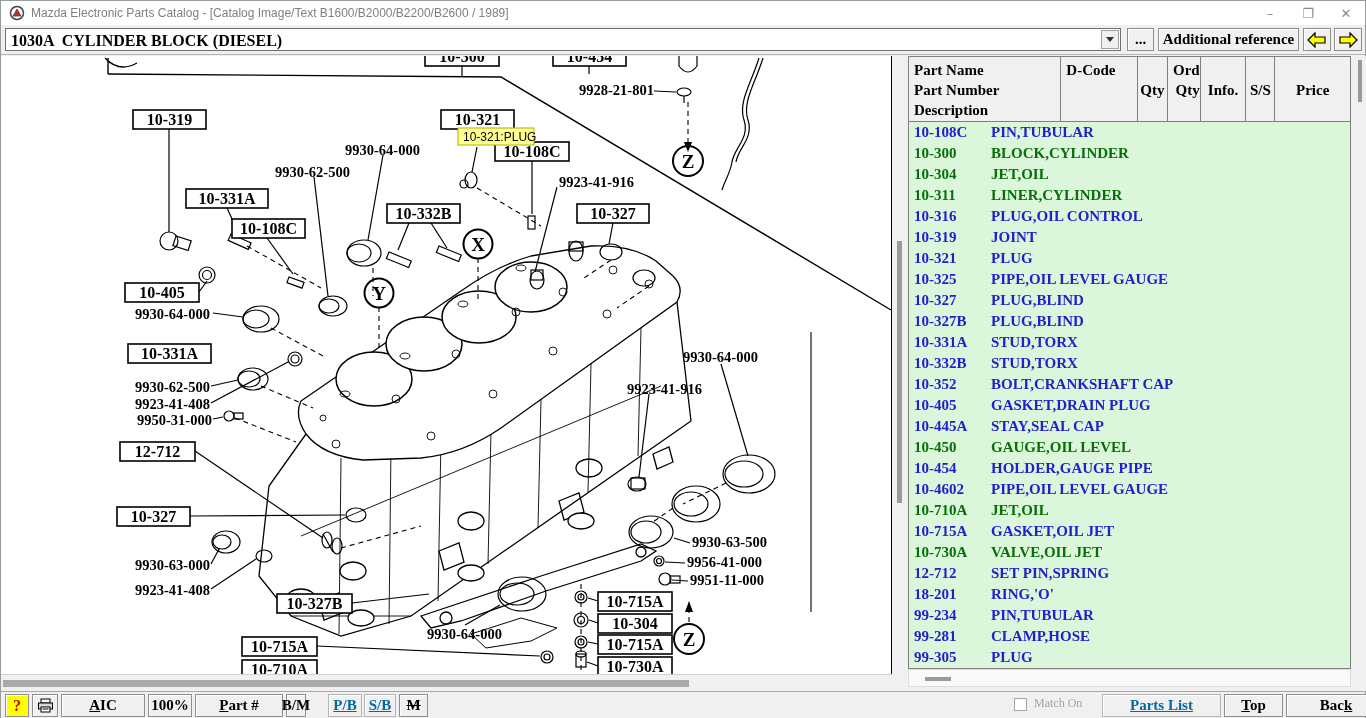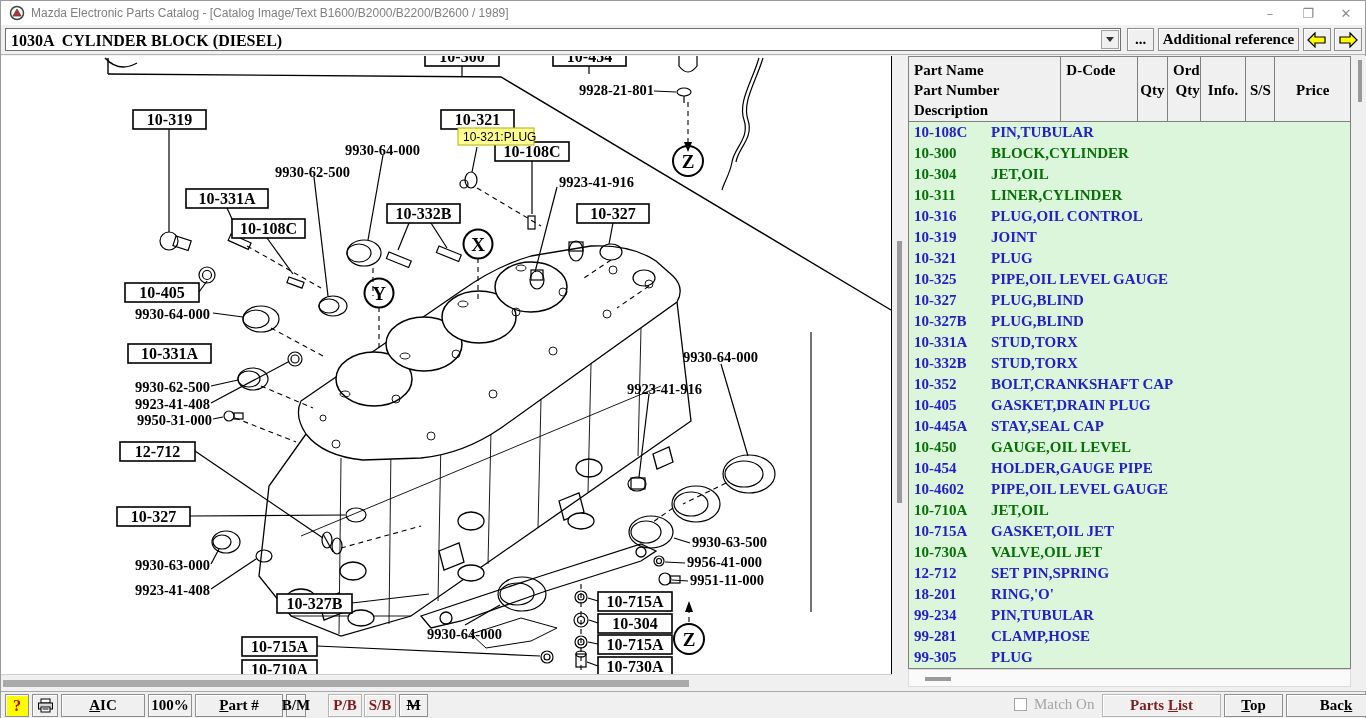--- a/index.html
+++ b/index.html
@@ -77,24 +77,24 @@
   
   .toolbar {
     position:absolute; left:0; top:690px; width:1364px; height:27px;
     background:#f0f0f0; border-top:1px solid #a8a8a8;
   }
   .tbtn {
     position:absolute; top:2px; height:23px; background:#f0f0f0; border:1px solid #8f8f8f;
     display:flex; align-items:center; justify-content:center;
     font-weight:bold; font-size:15px; color:#000; box-shadow:inset 1px 1px 0 #ffffff;
   }
-  .tbtn.disabled { color:#7f1d1d; border-color:#b5b5b5; }
+  .tbtn.disabled { color:#0369a1; border-color:#b5b5b5;text-decoration:underline; }
   .tbtn.help { background:#ffff00; color:#cc0000; font-size:16px; }
   .matchbox { position:absolute; left:1013px; top:6px; width:13px; height:13px; background:#fff; border:1px solid #a5a5a5; }
-  .matchlabel { position:absolute; left:1033px; top:4px; font-size:15px; color:#a5a5a5; }
+  .matchlabel { position:absolute; left:1033px; top:4px; font-size:12px; color:#a5a5a5; }
   .strike { text-decoration:line-through; }
 </style>
 </head>
 <body>
 
 <div id="app">
 
   <div class="titlebar">
     <svg class="appicon" viewBox="0 0 16 16">
       <circle cx="8" cy="8" r="6.5" fill="#ffffff" stroke="#444" stroke-width="1.5"></circle>

